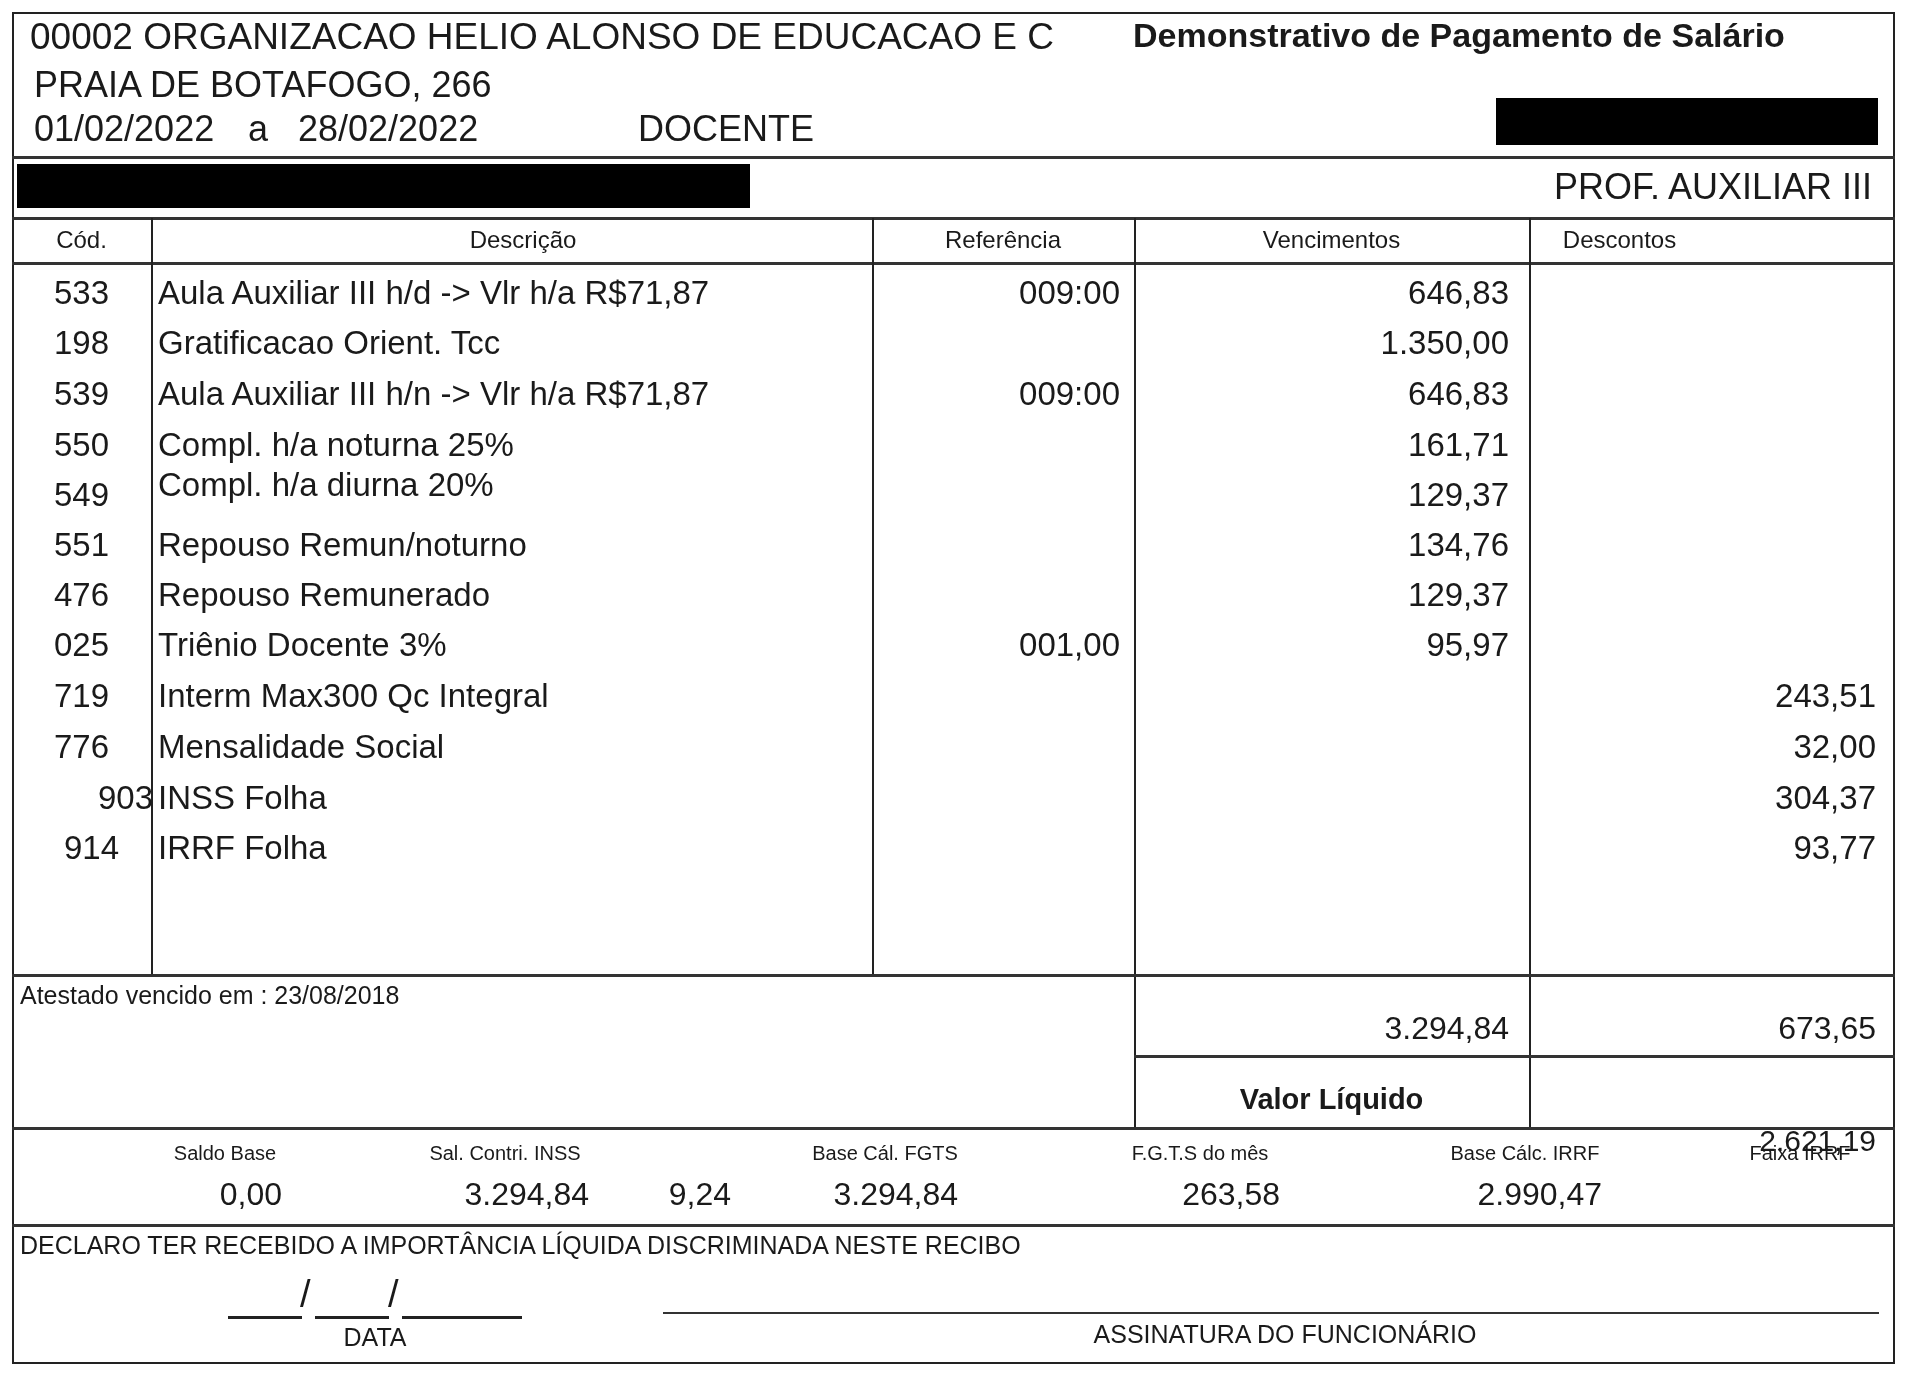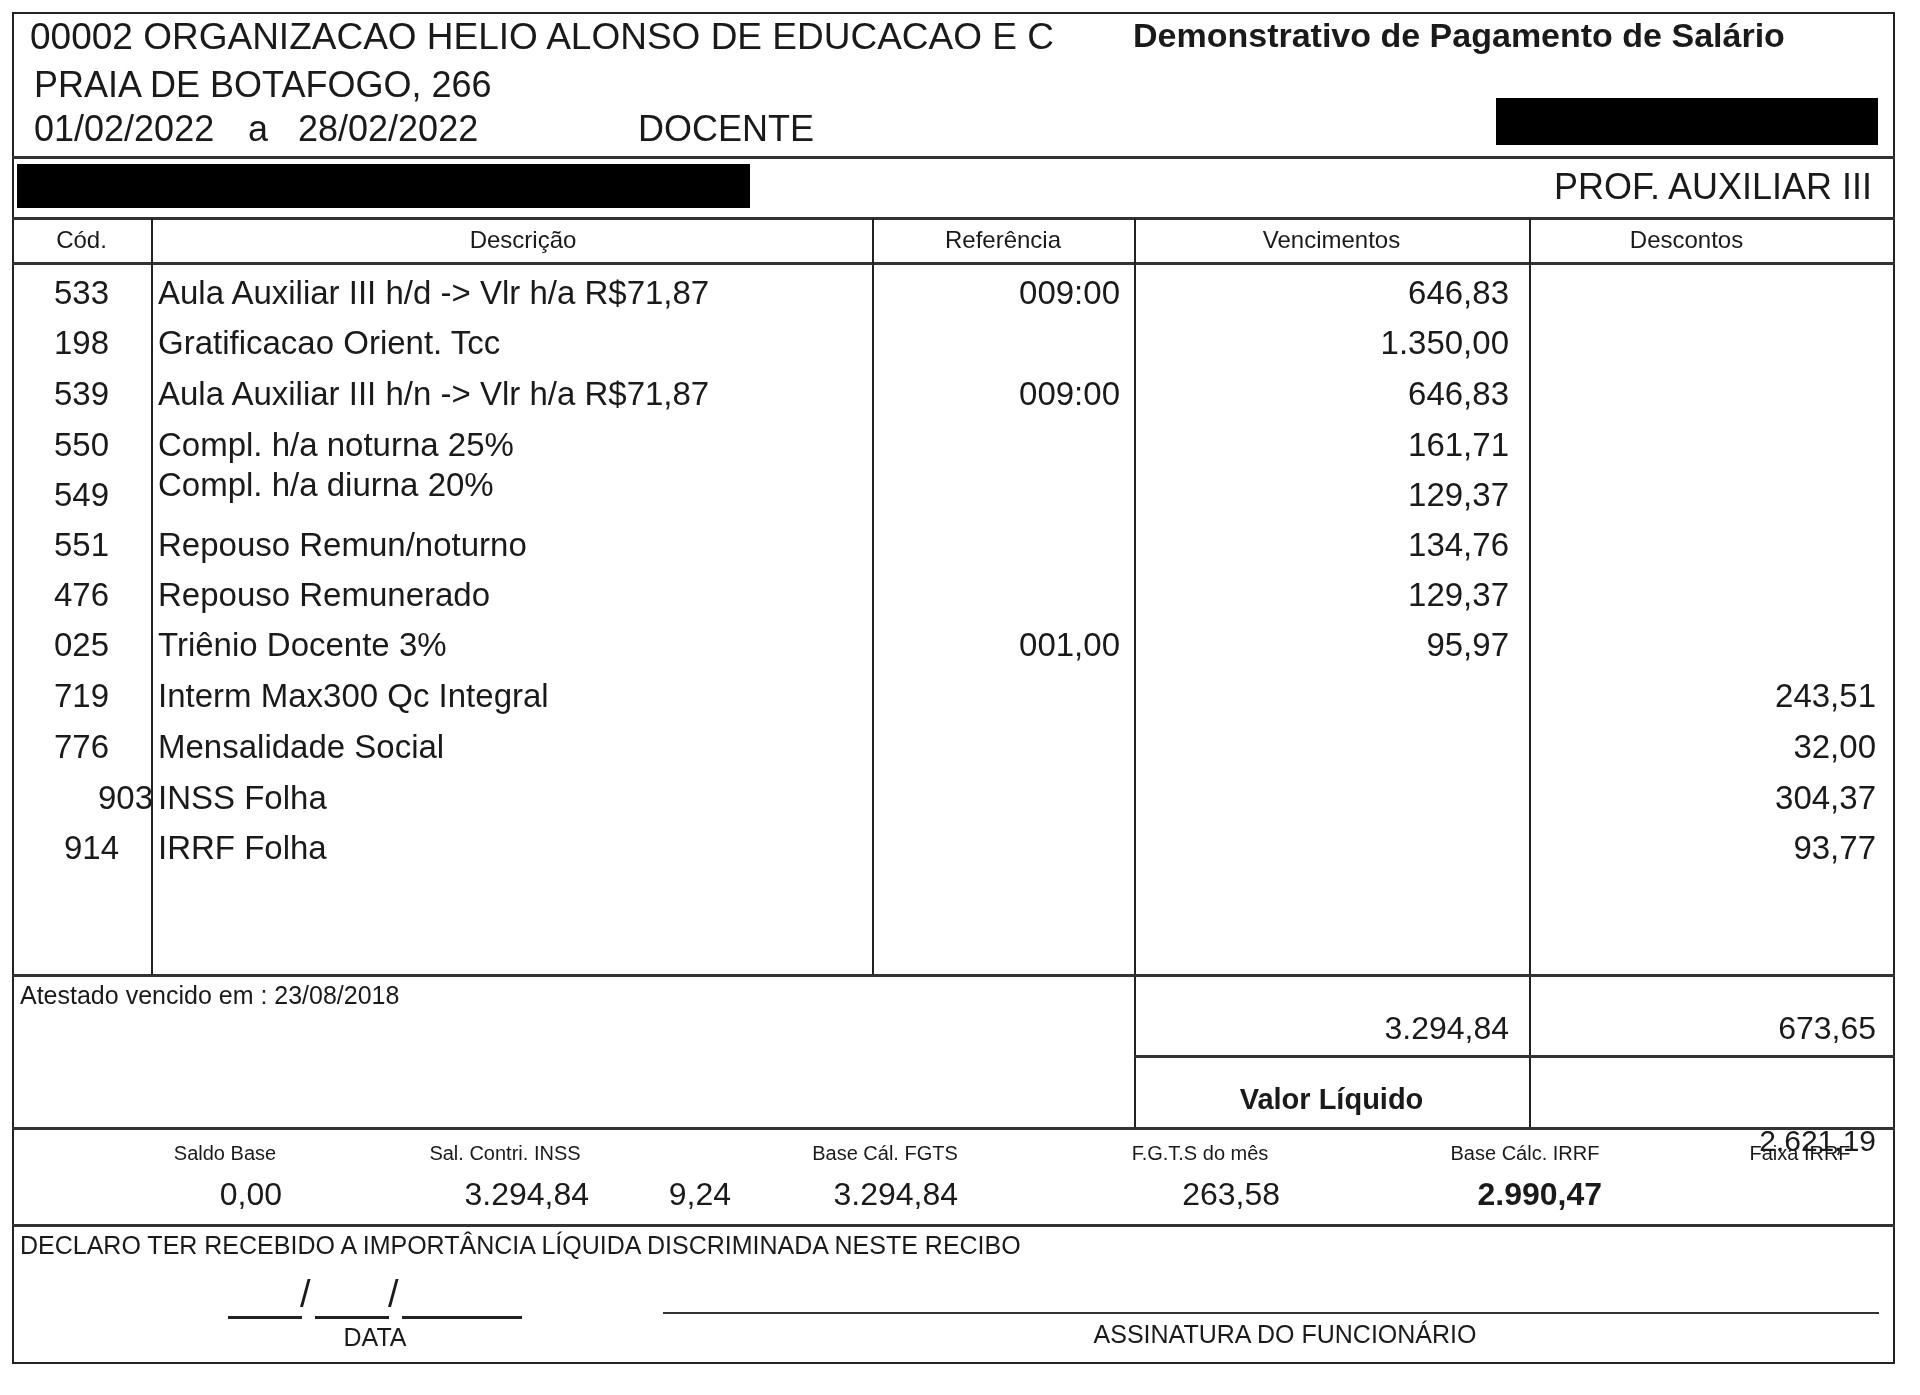--- a/index.html
+++ b/index.html
@@ -36,21 +36,21 @@
 
 <div class="redact" style="left:17px; top:164px; width:733px; height:44px;"></div>
 <div class="t big" style="right:48px; top:169px; font-size:36px;">PROF. AUXILIAR III</div>
 
 <div class="hline" style="left:12px; top:217px; width:1883px;"></div>
 
 <div class="t hdr c" style="left:12px; width:139px; top:228px;">Cód.</div>
 <div class="t hdr c" style="left:151px; width:744px; top:228px;">Descrição</div>
 <div class="t hdr c" style="left:872px; width:262px; top:228px;">Referência</div>
 <div class="t hdr c" style="left:1134px; width:395px; top:228px;">Vencimentos</div>
-<div class="t hdr c" style="left:1529px; width:315px; top:228px;">Descontos</div>
+<div class="t hdr c" style="left:1462px; width:315px; top:228px;">Descontos</div>
 
 <div class="hline" style="left:12px; top:262px; width:1883px;"></div>
 
 <div class="vline" style="left:151px; top:218px; height:757px;"></div>
 <div class="vline" style="left:872px; top:218px; height:757px;"></div>
 <div class="vline" style="left:1134px; top:218px; height:910px;"></div>
 <div class="vline" style="left:1529px; top:218px; height:910px;"></div>
 
 <div>
 
@@ -165,21 +165,21 @@
 <div class="t sml c" style="left:150px; width:150px; top:1143px;">Saldo Base</div>
 <div class="t mid r" style="right:1638px; top:1178px; font-size:32px;">0,00</div>
 <div class="t sml c" style="left:405px; width:200px; top:1143px;">Sal. Contri. INSS</div>
 <div class="t mid r" style="right:1331px; top:1178px; font-size:32px;">3.294,84</div>
 <div class="t mid r" style="right:1189px; top:1178px; font-size:32px;">9,24</div>
 <div class="t sml c" style="left:785px; width:200px; top:1143px;">Base Cál. FGTS</div>
 <div class="t mid r" style="right:962px; top:1178px; font-size:32px;">3.294,84</div>
 <div class="t sml c" style="left:1110px; width:180px; top:1143px;">F.G.T.S do mês</div>
 <div class="t mid r" style="right:640px; top:1178px; font-size:32px;">263,58</div>
 <div class="t sml c" style="left:1425px; width:200px; top:1143px;">Base Cálc. IRRF</div>
-<div class="t mid r" style="right:318px; top:1178px; font-size:32px;font-weight:bold;">2.990,47</div>
+<div class="t mid r" style="right:318px; top:1178px; font-size:32px;">2.990,47</div>
 <div class="t sml c" style="left:1720px; width:160px; top:1143px;">Faixa IRRF</div>
 <div class="t mid r" style="right:60px; top:1178px; font-size:32px;"></div>
 
 <div class="hline" style="left:12px; top:1224px; width:1883px;"></div>
 
 <div class="t" style="left:20px; top:1233px; font-size:25px;">DECLARO TER RECEBIDO A IMPORTÂNCIA LÍQUIDA DISCRIMINADA NESTE RECIBO</div>
 
 <div>
   <div class="abs" style="left:228px; top:1316px; width:74px; border-top:3px solid #222;"></div>
   <div class="abs" style="left:315px; top:1316px; width:74px; border-top:3px solid #222;"></div>

